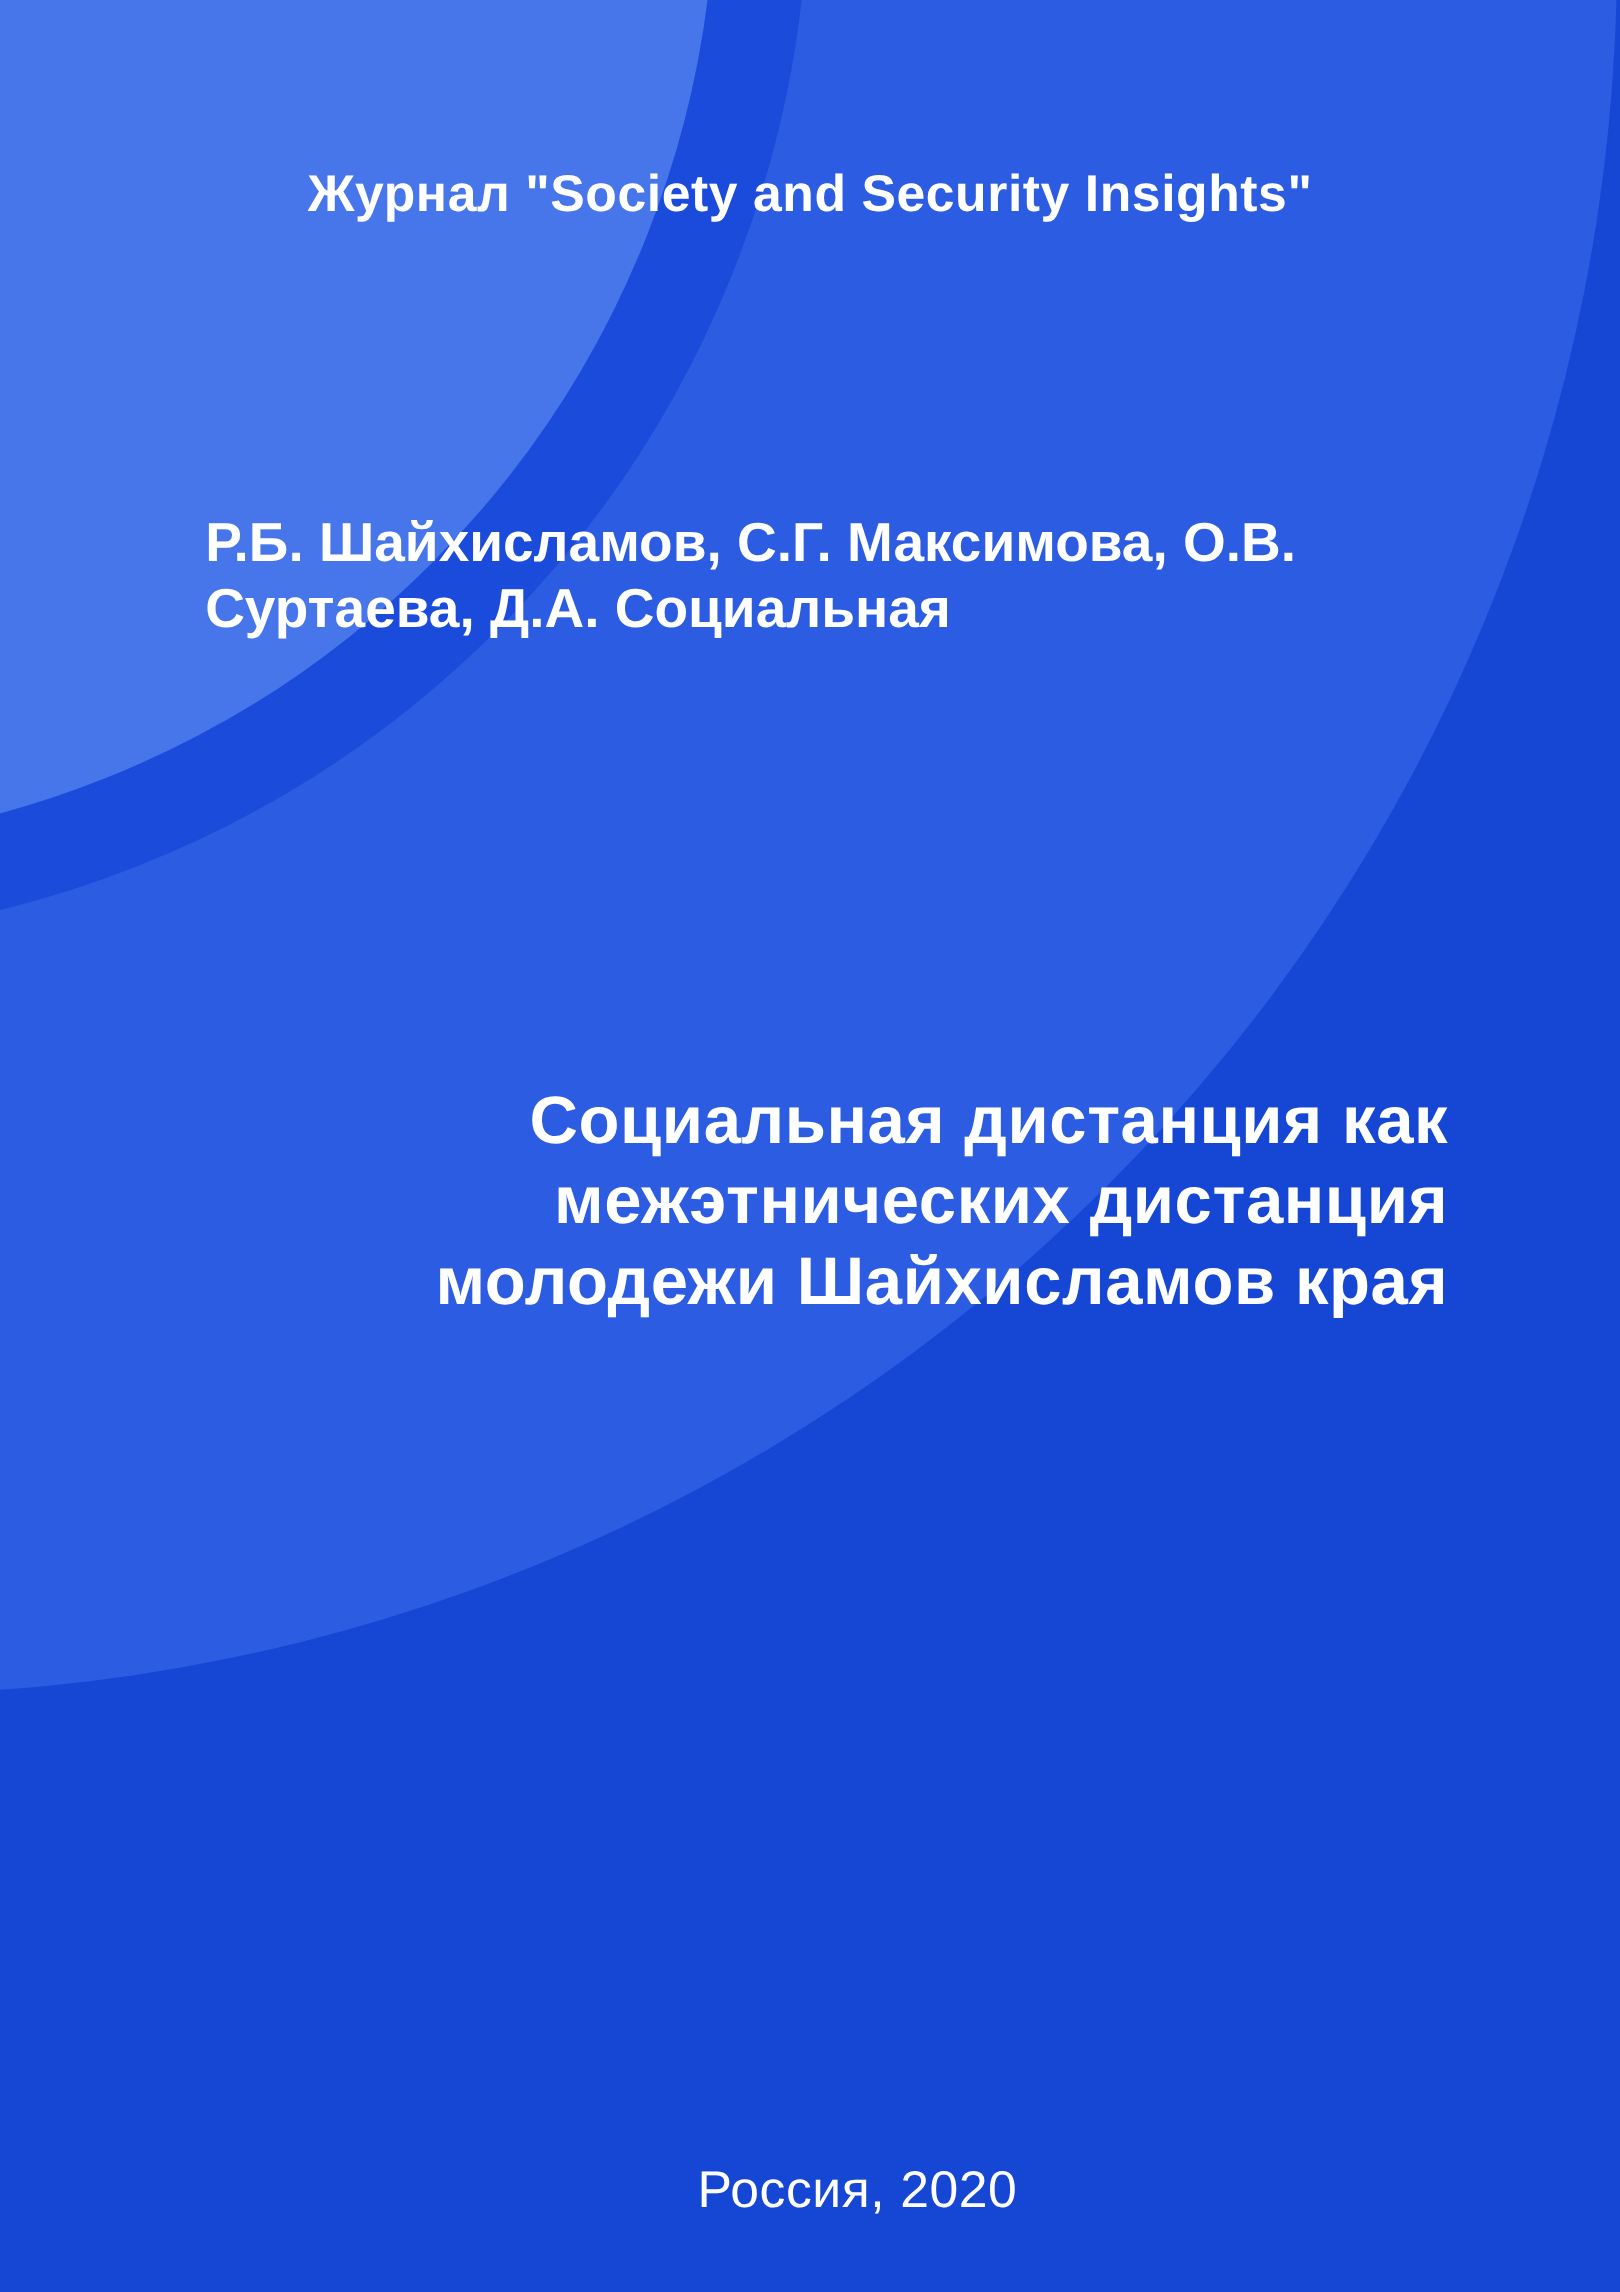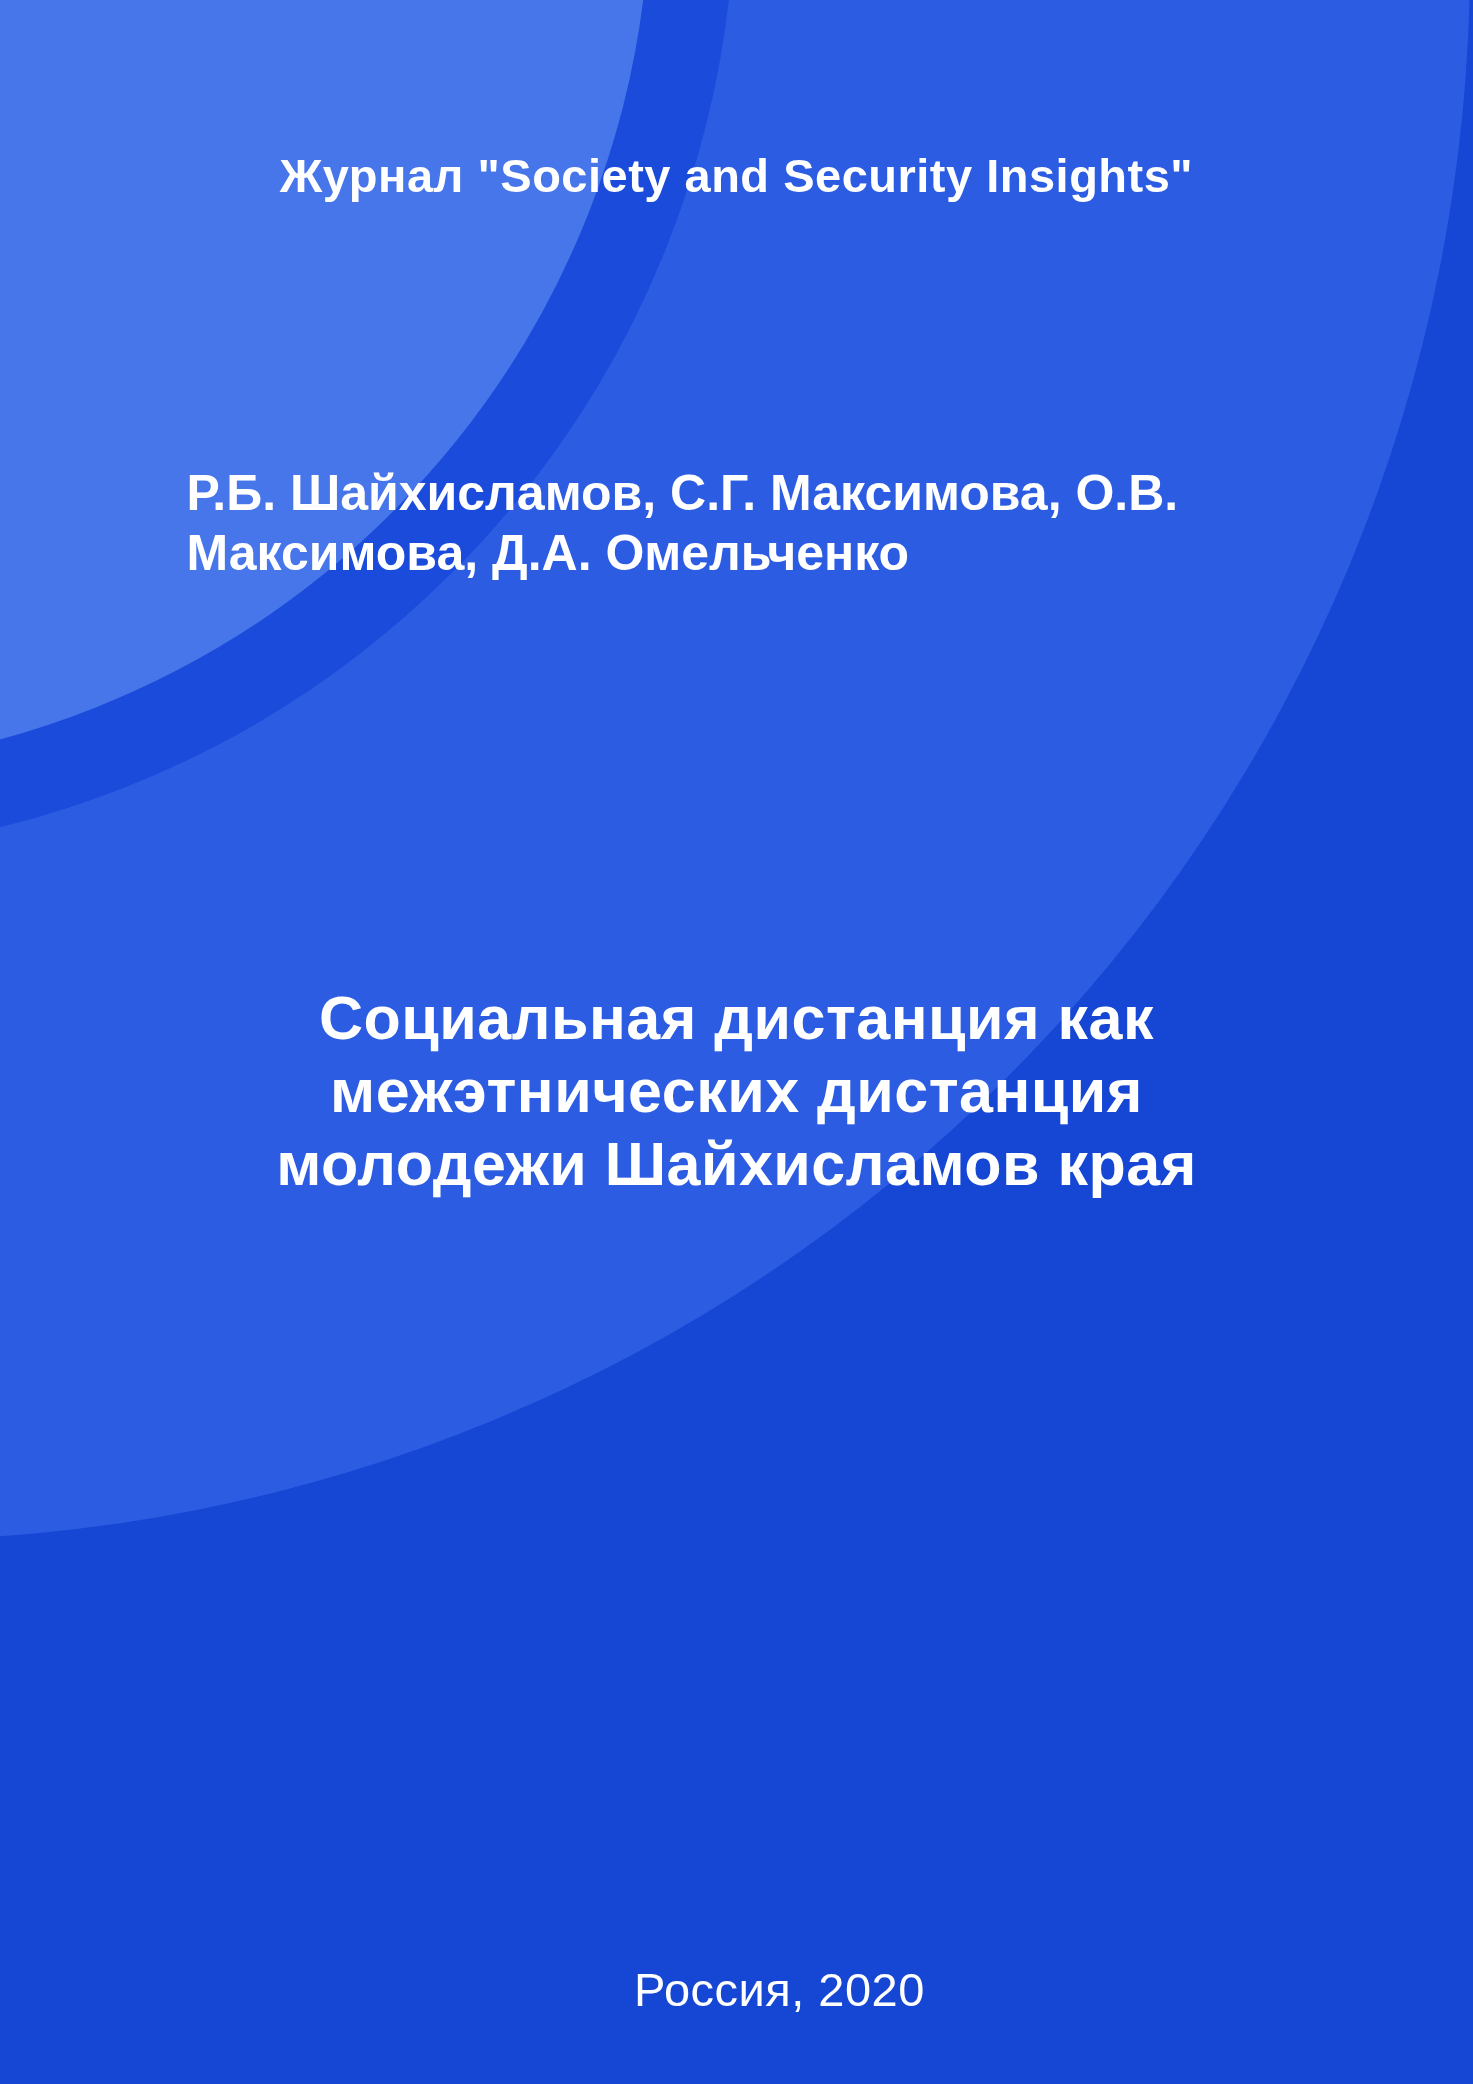--- a/index.html
+++ b/index.html
@@ -66,21 +66,21 @@
     font-size: 50px;
     line-height: 60px;
     font-weight: 700;
   }
   .title-block {
     position: absolute;
     left: 50%;
     transform: translateX(-50%);
     top: 982px;
     width: 1160px;
-    text-align: center;
+    text-align: right;
     font-size: 61px;
     line-height: 73px;
     font-weight: 700;
     letter-spacing: 0.5px;
   }
   .year-line {
     position: absolute;
     left: 0;
     top: 1962px;
     width: 100%;
@@ -97,21 +97,21 @@
 
 <div class="page">
   <div class="circle-big"></div>
   <div class="circle-light"></div>
 
   <div class="text-layer">
     <div class="journal-line">Журнал "Society and Security Insights"</div>
 
     <div class="authors-block">
       <div>Р.Б. Шайхисламов, С.Г. Максимова, О.В.</div>
-      <div>Максимова, Д.А. Омельченко</div>
+      <div>Суртаева, Д.А. Социальная</div>
     </div>
 
     <div class="title-block">
       <div>Социальная дистанция как</div>
       <div>межэтнических дистанция</div>
       <div>молодежи Шайхисламов края</div>
     </div>
 
     <div class="year-line">Россия, 2020</div>
   </div>

